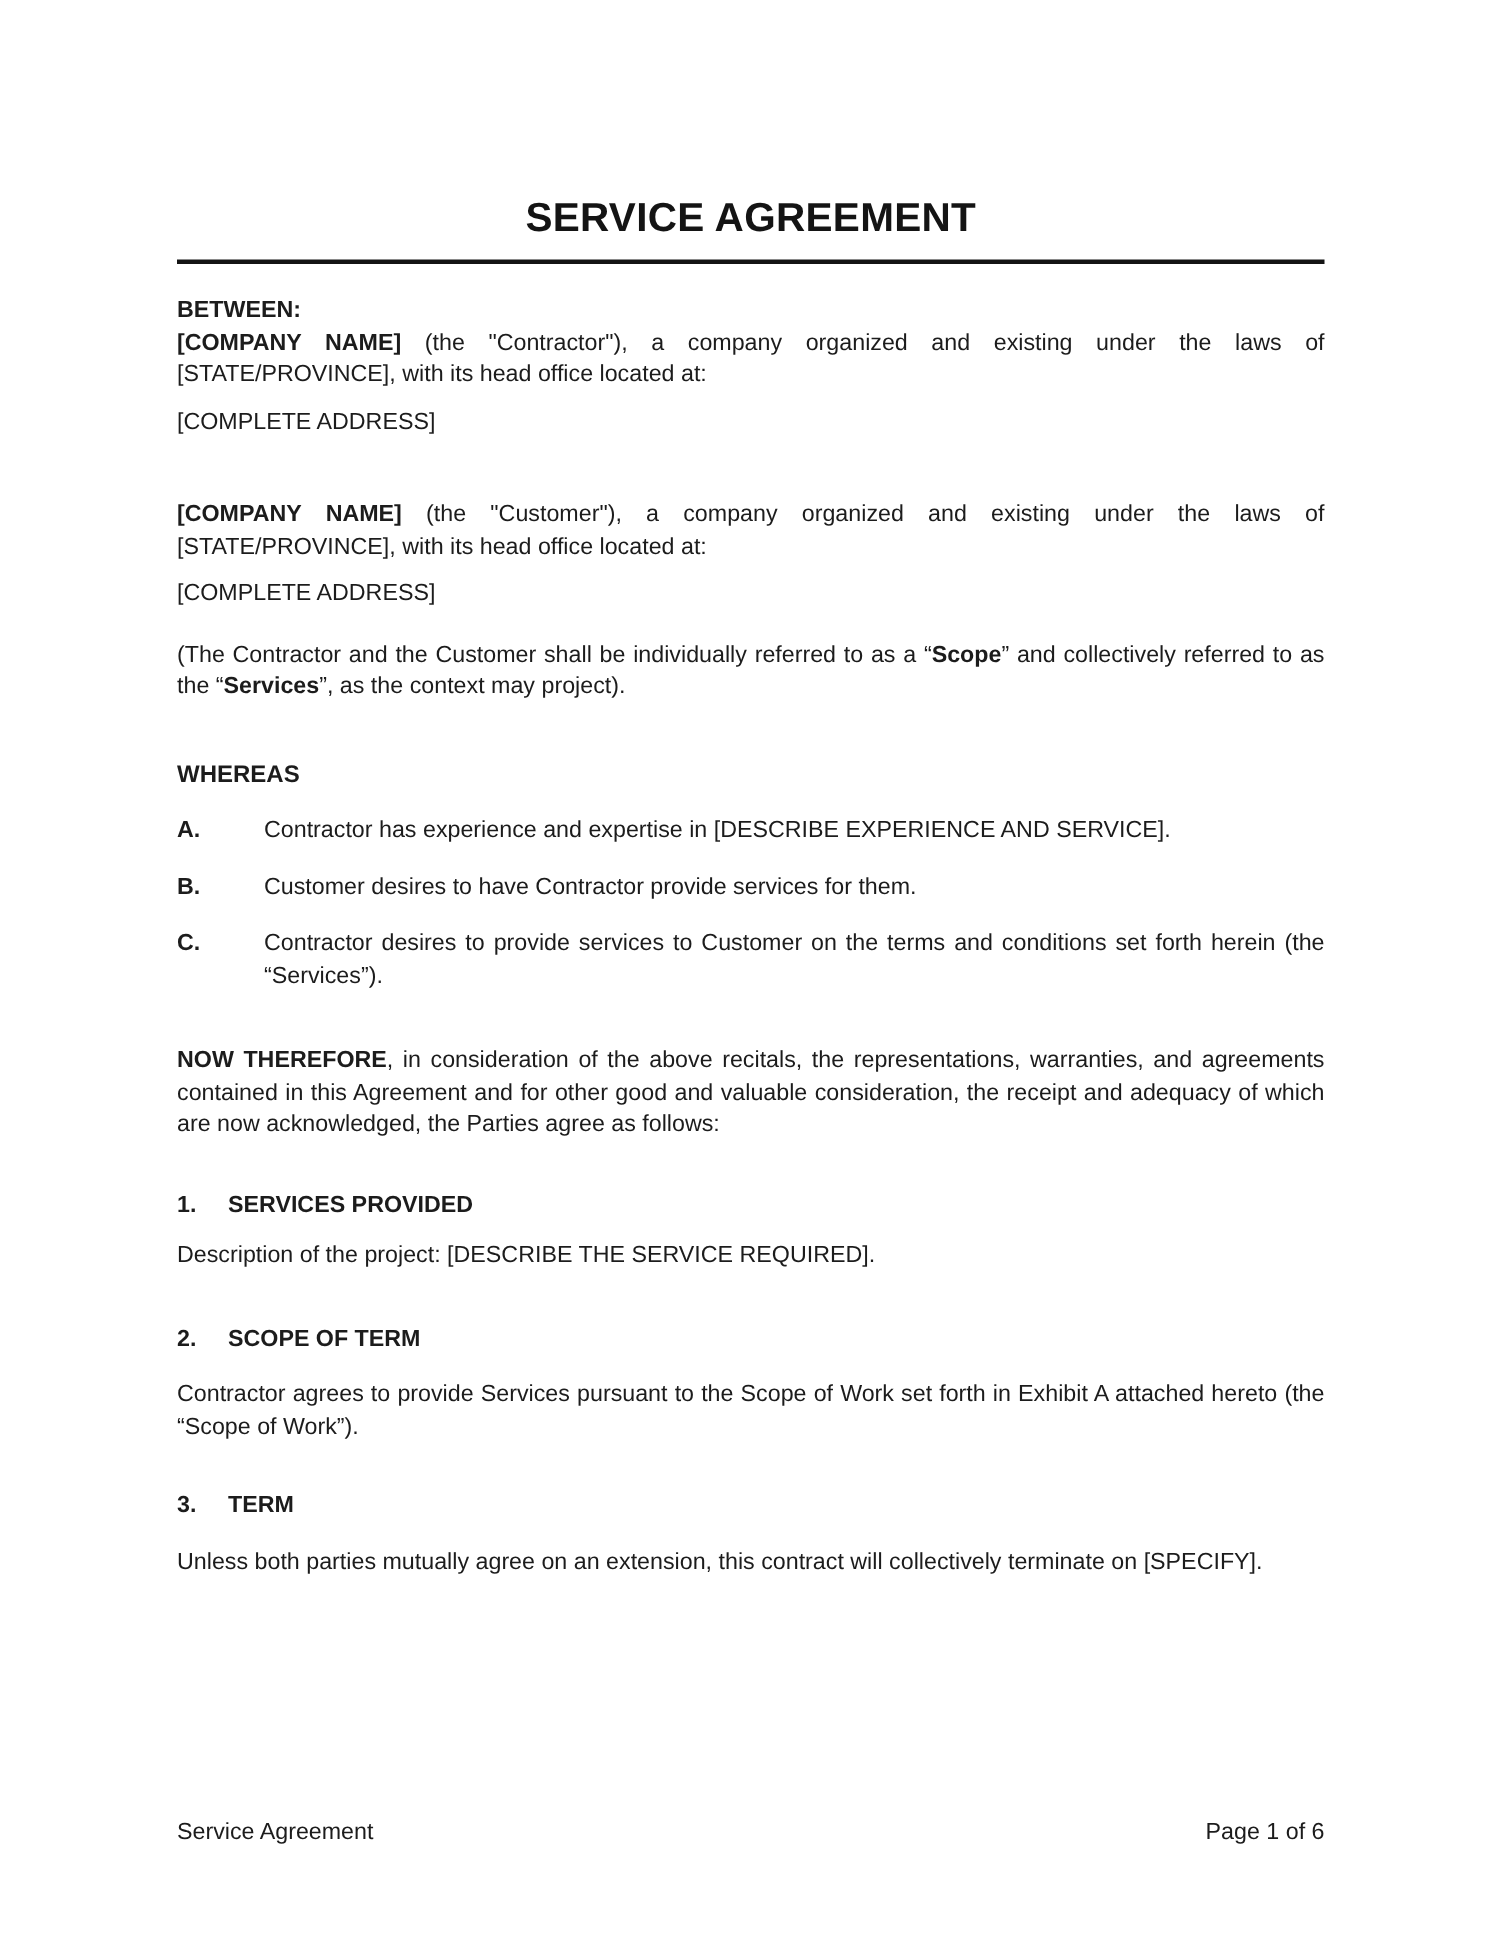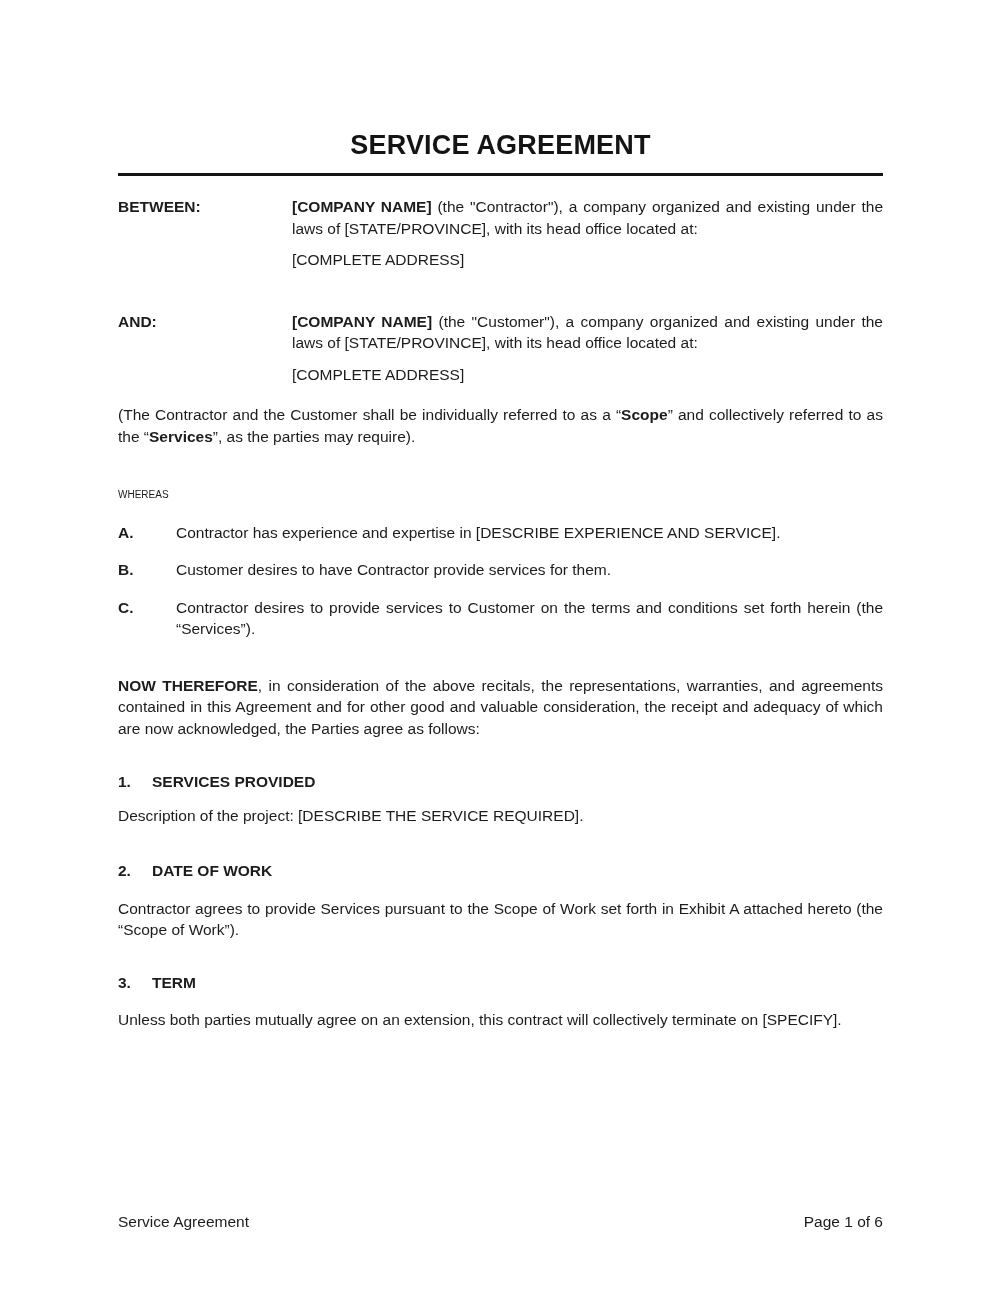--- a/index.html
+++ b/index.html
@@ -29,31 +29,31 @@
   }
   .title-rule {
     border: 0;
     height: 3px;
     background: #141414;
     margin: 13px 0 0 0;
   }
   p { margin: 0; }
   .just { text-align: justify; }
   .intro { margin-top: 48px; }
-  .party-row { display: flex; margin-top: 20px; }
+  .party-row { display: flex; margin-top: 20px; flex-direction: column; }
   .party-row.second { margin-top: 40px; }
   .party-label { width: 174px; flex-shrink: 0; font-weight: bold; }
   .party-body { flex: 1; }
   .party-address { margin-top: 10px; }
   .parties-note { margin-top: 19px; }
   .whereas-heading {
     margin: 37px 0 0 0;
-    font-size: 10px;
+    font-size: 16px;
     line-height: 21.5px;
-    font-weight: normal;
+    font-weight: bold;
   }
   .whereas-item { display: flex; margin-top: 16px; }
   .whereas-letter { width: 58px; flex-shrink: 0; font-weight: bold; }
   .whereas-text { flex: 1; text-align: justify; }
   .now-therefore { margin-top: 35px; }
   .sec-heading { display: flex; font-weight: bold; margin-top: 32px; }
   .sec-heading.tight { margin-top: 34px; }
   .sec-heading.loose { margin-top: 31px; }
   .sec-num { width: 34px; flex-shrink: 0; }
   .sec-para { margin-top: 16px; }
@@ -79,28 +79,27 @@
 
   <div class="party-row">
     <div class="party-label">BETWEEN:</div>
     <div class="party-body">
       <p class="just"><b>[COMPANY NAME]</b><span> (the "Contractor"), a company organized and existing under the laws of [STATE/PROVINCE], with its head office located at:</span></p>
       <p class="party-address">[COMPLETE ADDRESS]</p>
     </div>
   </div>
 
   <div class="party-row second">
-    <div class="party-label">AND:</div>
     <div class="party-body">
       <p class="just"><b>[COMPANY NAME]</b><span> (the "Customer"), a company organized and existing under the laws of [STATE/PROVINCE], with its head office located at:</span></p>
       <p class="party-address">[COMPLETE ADDRESS]</p>
     </div>
   </div>
 
-  <p class="just parties-note"><span>(The Contractor and the Customer shall be individually referred to as a “</span><b>Scope</b><span>” and collectively referred to as the “</span><b>Services</b><span>”, as the parties may require).</span></p>
+  <p class="just parties-note"><span>(The Contractor and the Customer shall be individually referred to as a “</span><b>Scope</b><span>” and collectively referred to as the “</span><b>Services</b><span>”, as the context may project).</span></p>
 
   <h2 class="whereas-heading">WHEREAS</h2>
 
   <div class="whereas-item">
     <div class="whereas-letter">A.</div>
     <div class="whereas-text">Contractor has experience and expertise in [DESCRIBE EXPERIENCE AND SERVICE].</div>
   </div>
   <div class="whereas-item">
     <div class="whereas-letter">B.</div>
     <div class="whereas-text">Customer desires to have Contractor provide services for them.</div>
@@ -116,21 +115,21 @@
     <div class="sec-heading">
       <span class="sec-num">1.</span>
       <span class="sec-title">SERVICES PROVIDED</span>
     </div>
     <p class="just sec-para follow">Description of the project: [DESCRIBE THE SERVICE REQUIRED].</p>
   </section>
 
   <section>
     <div class="sec-heading tight">
       <span class="sec-num">2.</span>
-      <span class="sec-title">DATE OF WORK</span>
+      <span class="sec-title">SCOPE OF TERM</span>
     </div>
     <p class="just sec-para">Contractor agrees to provide Services pursuant to the Scope of Work set forth in Exhibit A attached hereto (the “Scope of Work”).</p>
   </section>
 
   <section>
     <div class="sec-heading loose">
       <span class="sec-num">3.</span>
       <span class="sec-title">TERM</span>
     </div>
     <p class="just sec-para">Unless both parties mutually agree on an extension, this contract will collectively terminate on [SPECIFY].</p>

